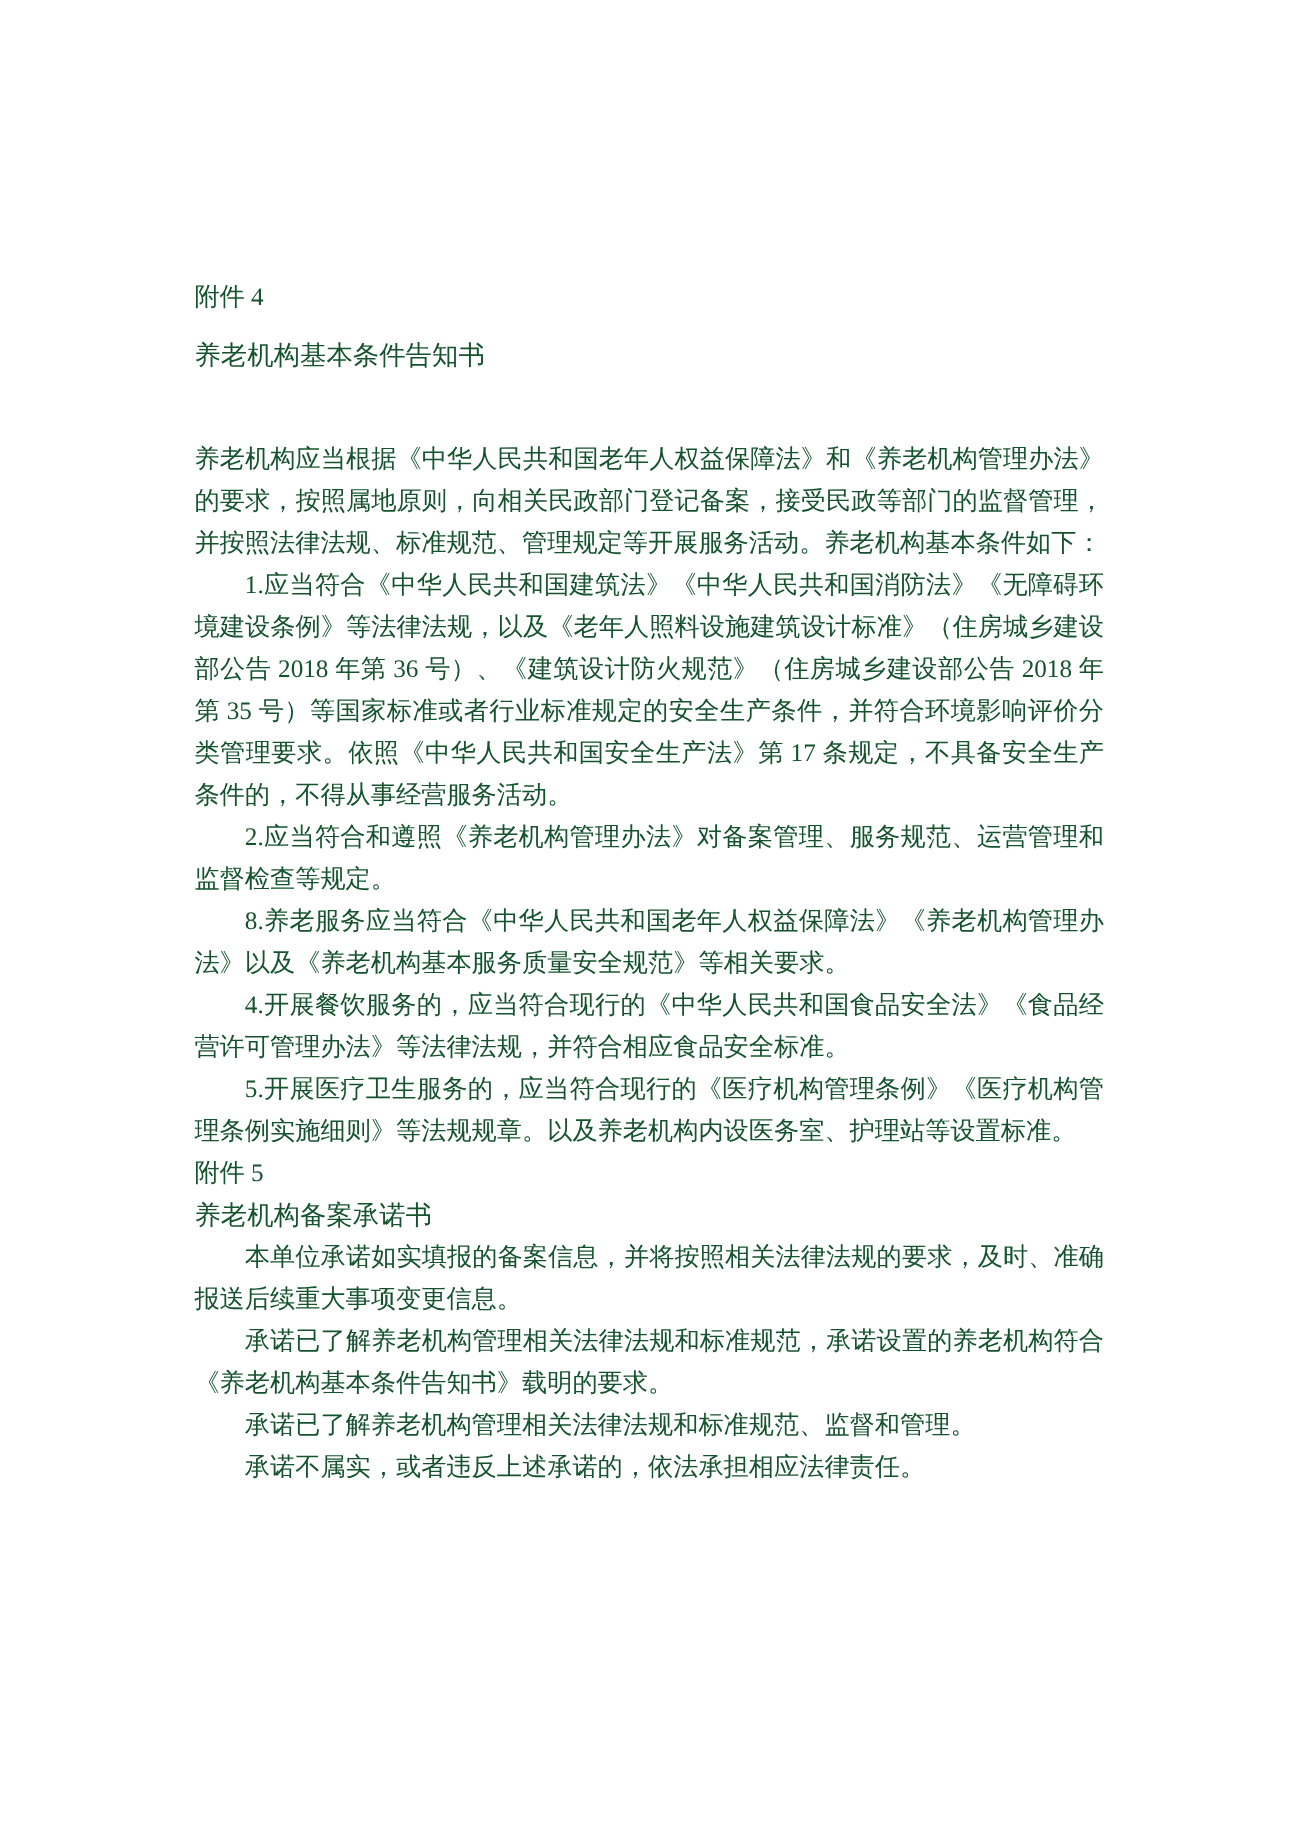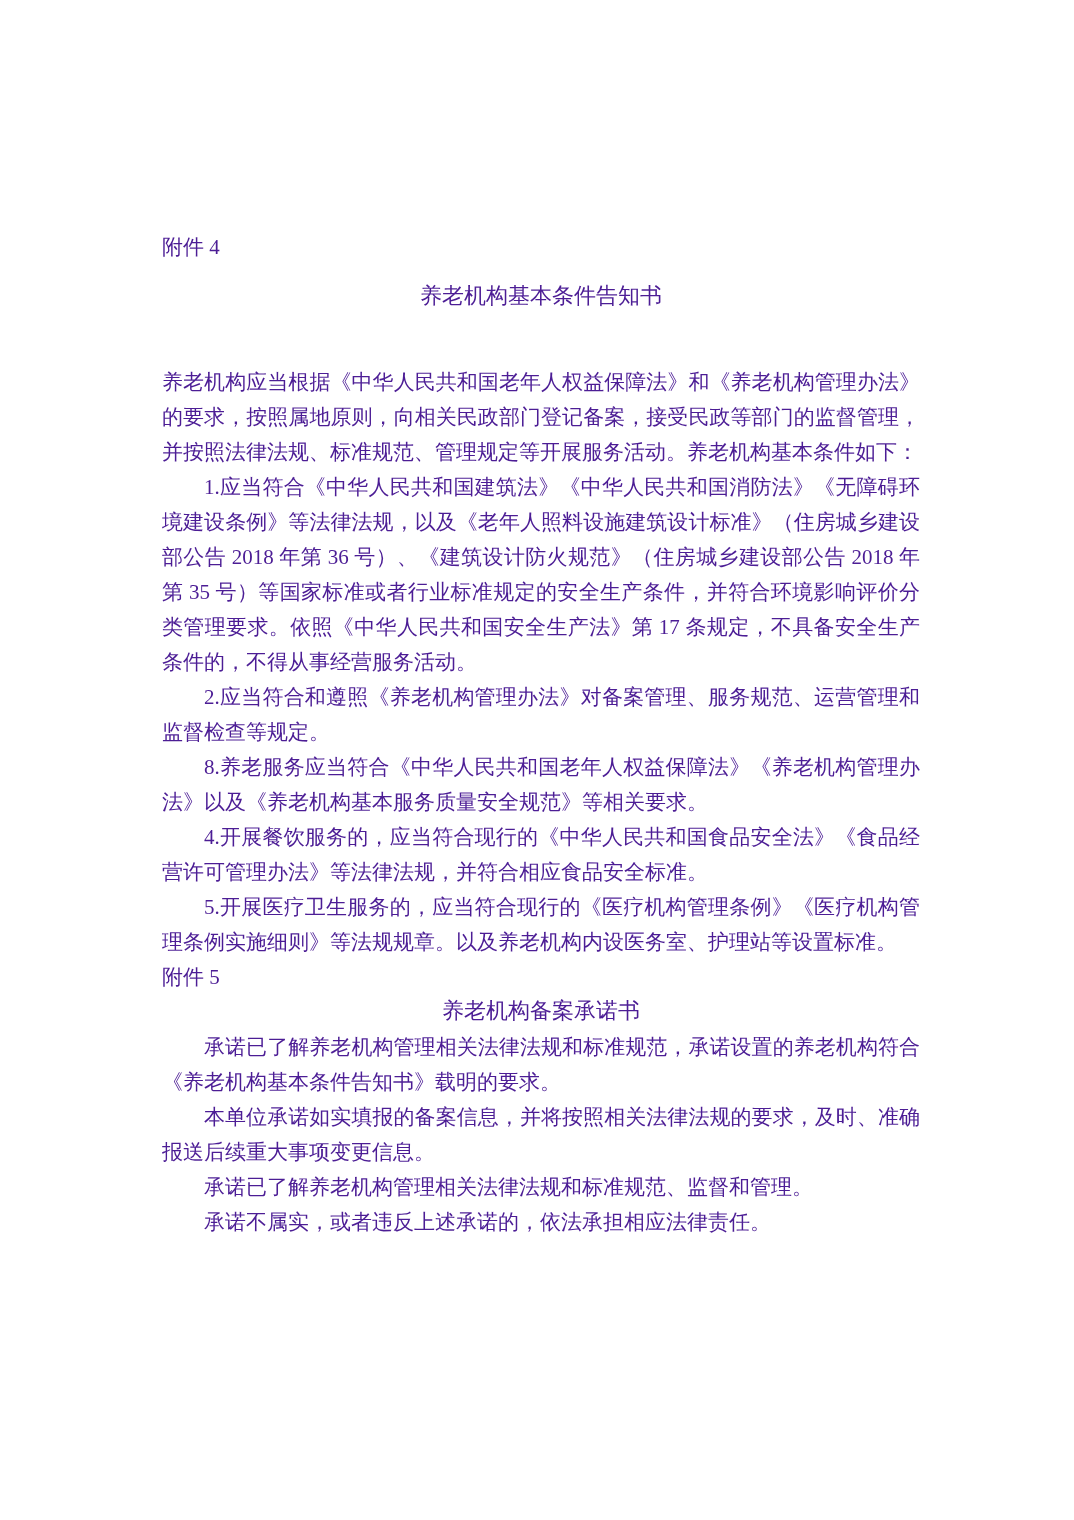--- a/index.html
+++ b/index.html
@@ -14,28 +14,27 @@
     overflow: hidden;
   }
   .page {
     box-sizing: border-box;
     width: 1074px;
     height: 1084px;
     padding: 230px 154px 0 162px;
     font-family: "Liberation Serif", "DejaVu Serif", serif;
     font-size: 21px;
     line-height: 35px;
-    color: #4c1d95;
+    color: #14532d;
   }
   .attachment-label {
     text-align: left;
     white-space: pre;
   }
   .doc-title {
-    text-align: center;
     font-size: 22px;
     margin: 13px 0 0 0;
   }
   .doc-title.spaced-after {
     margin-bottom: 52px;
   }
   p.body-para {
     margin: 0;
     text-align: justify;
   }
@@ -65,25 +64,25 @@
 
     <p class="body-para indent">4.开展餐饮服务的，应当符合现行的《中华人民共和国食品安全法》《食品经营许可管理办法》等法律法规，并符合相应食品安全标准。</p>
 
     <p class="body-para indent">5.开展医疗卫生服务的，应当符合现行的《医疗机构管理条例》《医疗机构管理条例实施细则》等法规规章。以及养老机构内设医务室、护理站等设置标准。</p>
 
   </section>
 
   <section class="section-gap">
     <div class="attachment-label">附件 5</div>
 
-    <h1 class="doc-title body-para" style="font-weight: normal; margin-top: 0; font-family: Liberation Mono, monospace;">养老机构备案承诺书</h1>
+    <h1 class="doc-title body-para" style="font-weight: normal; margin-top: 0;">养老机构备案承诺书</h1>
+
+    <p class="body-para indent">本单位承诺如实填报的备案信息，并将按照相关法律法规的要求，及时、准确报送后续重大事项变更信息。</p>
 
     <p class="body-para indent">承诺已了解养老机构管理相关法律法规和标准规范，承诺设置的养老机构符合《养老机构基本条件告知书》载明的要求。</p>
-
-    <p class="body-para indent">本单位承诺如实填报的备案信息，并将按照相关法律法规的要求，及时、准确报送后续重大事项变更信息。</p>
 
 
     <p class="body-para indent">承诺已了解养老机构管理相关法律法规和标准规范、监督和管理。</p>
 
     <p class="body-para indent">承诺不属实，或者违反上述承诺的，依法承担相应法律责任。</p>
   </section>
 
 </div>
 
 </body></html>

